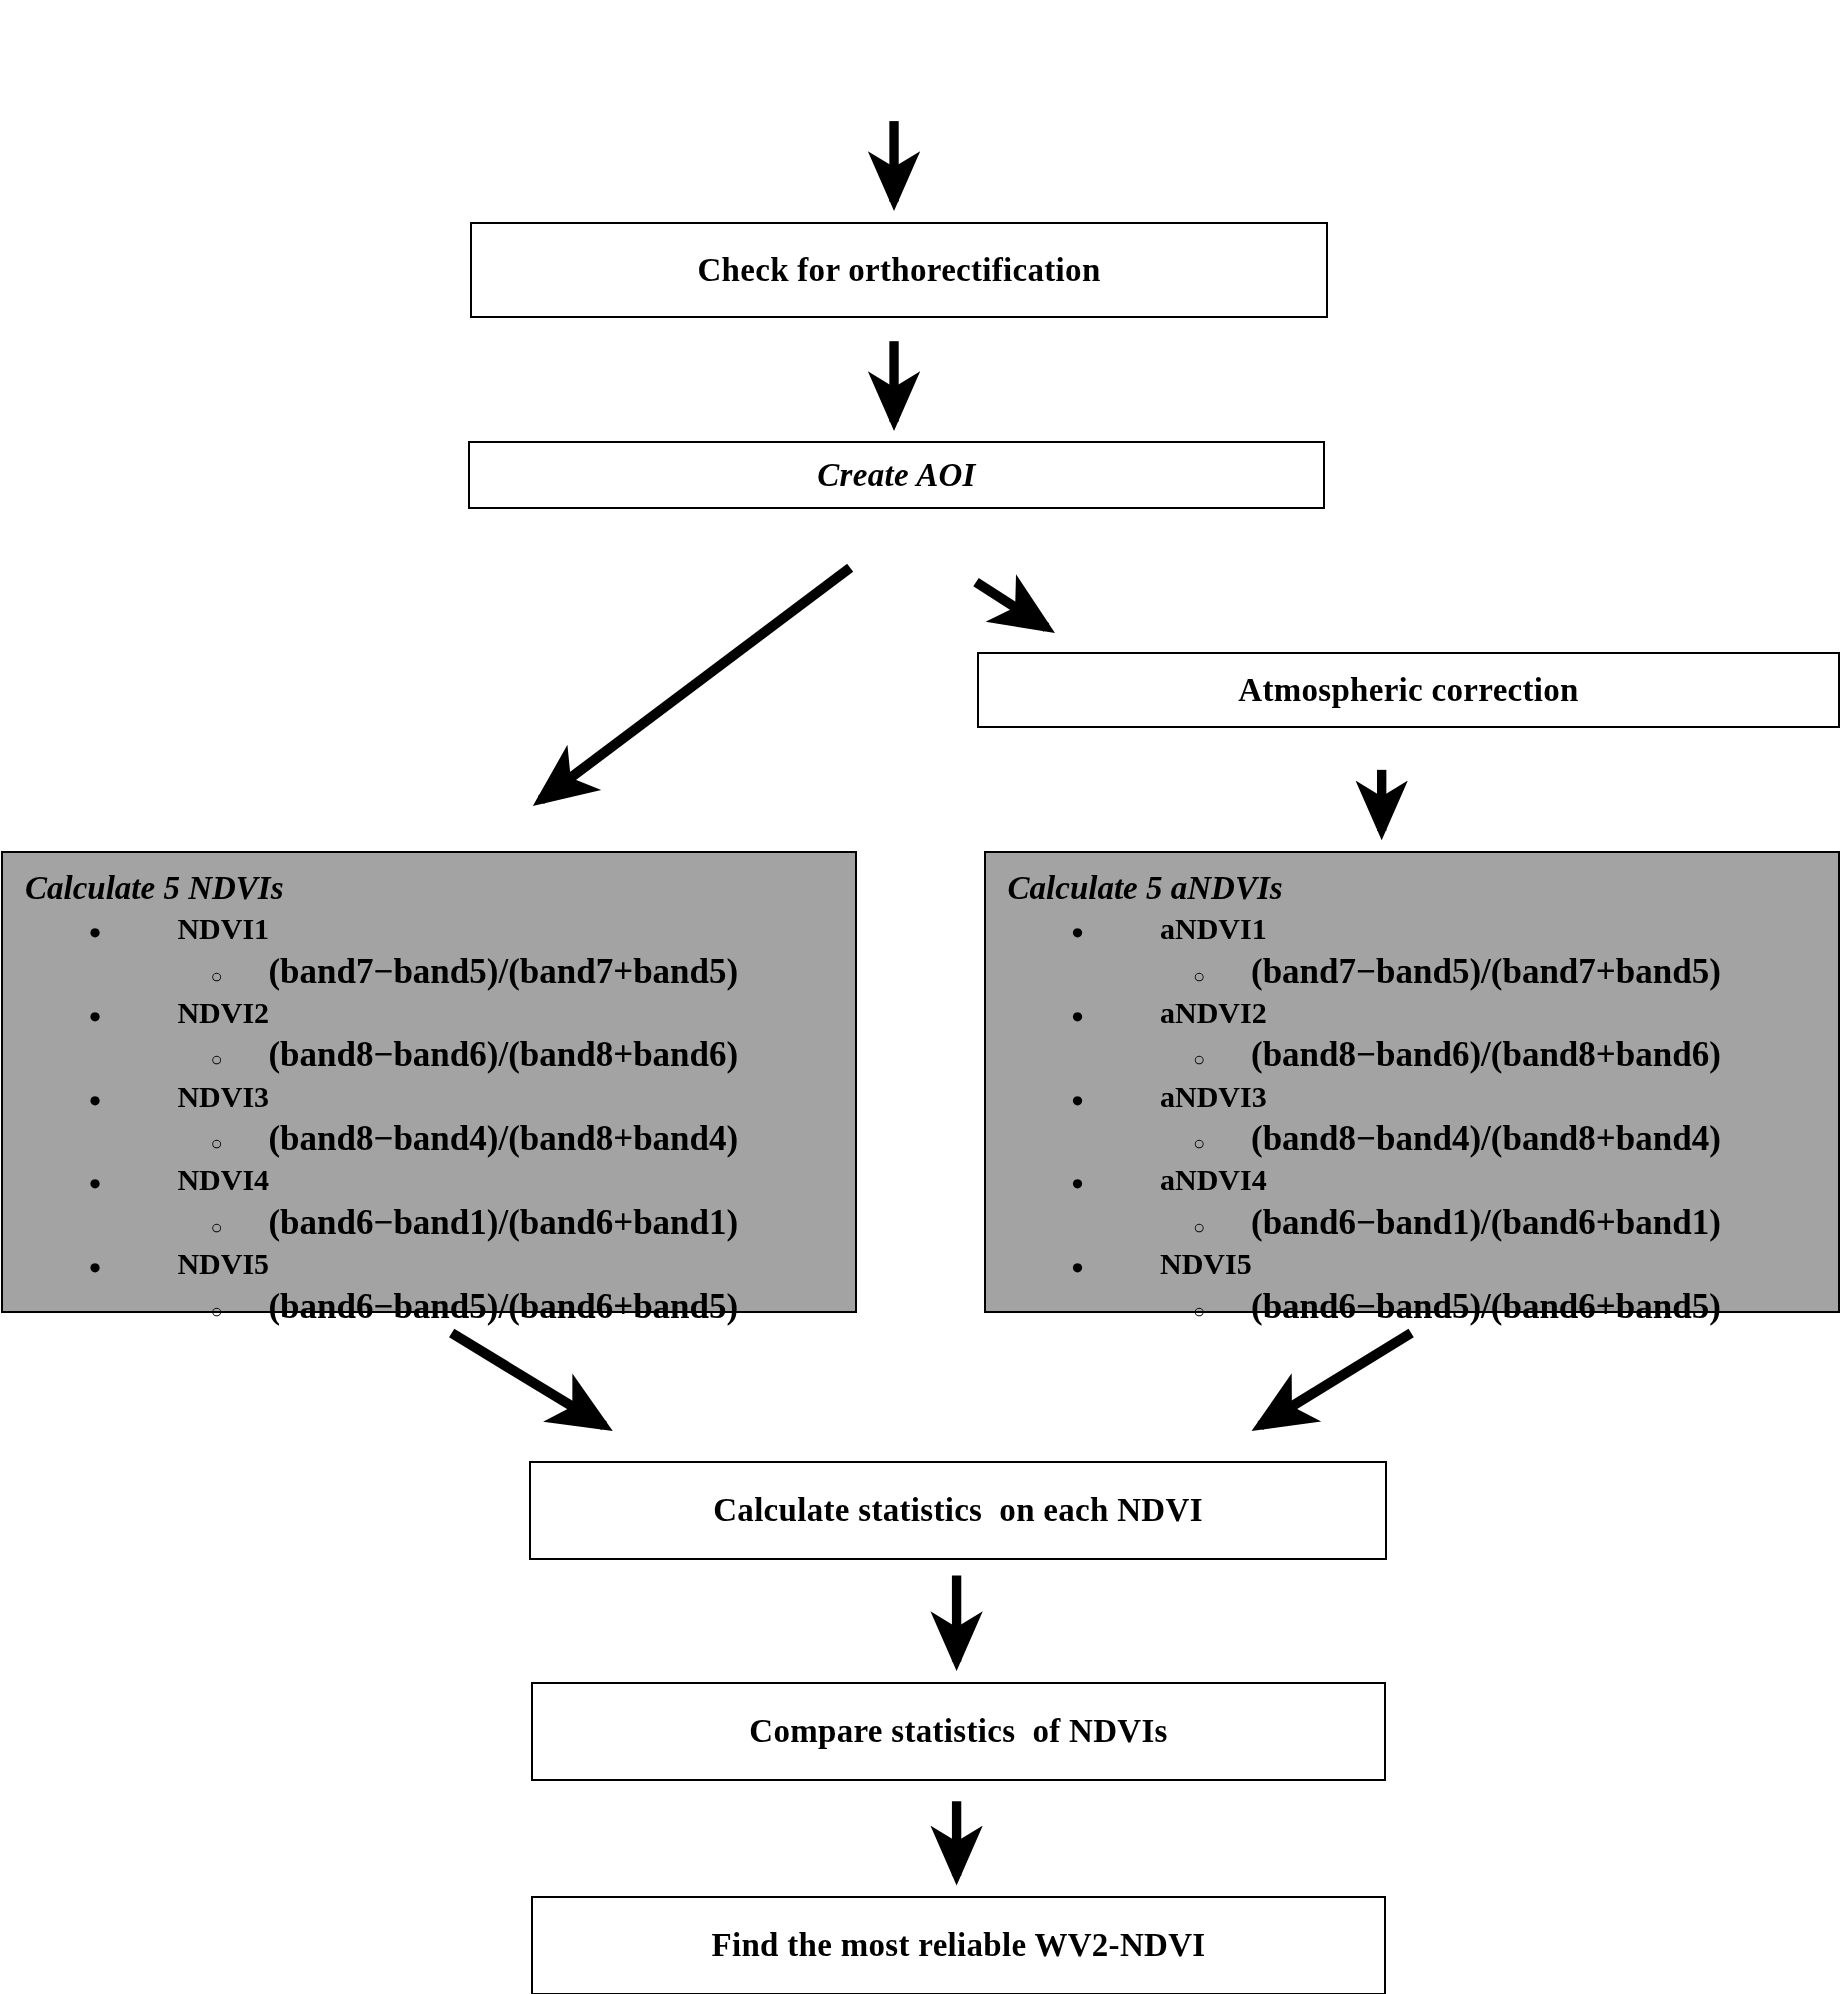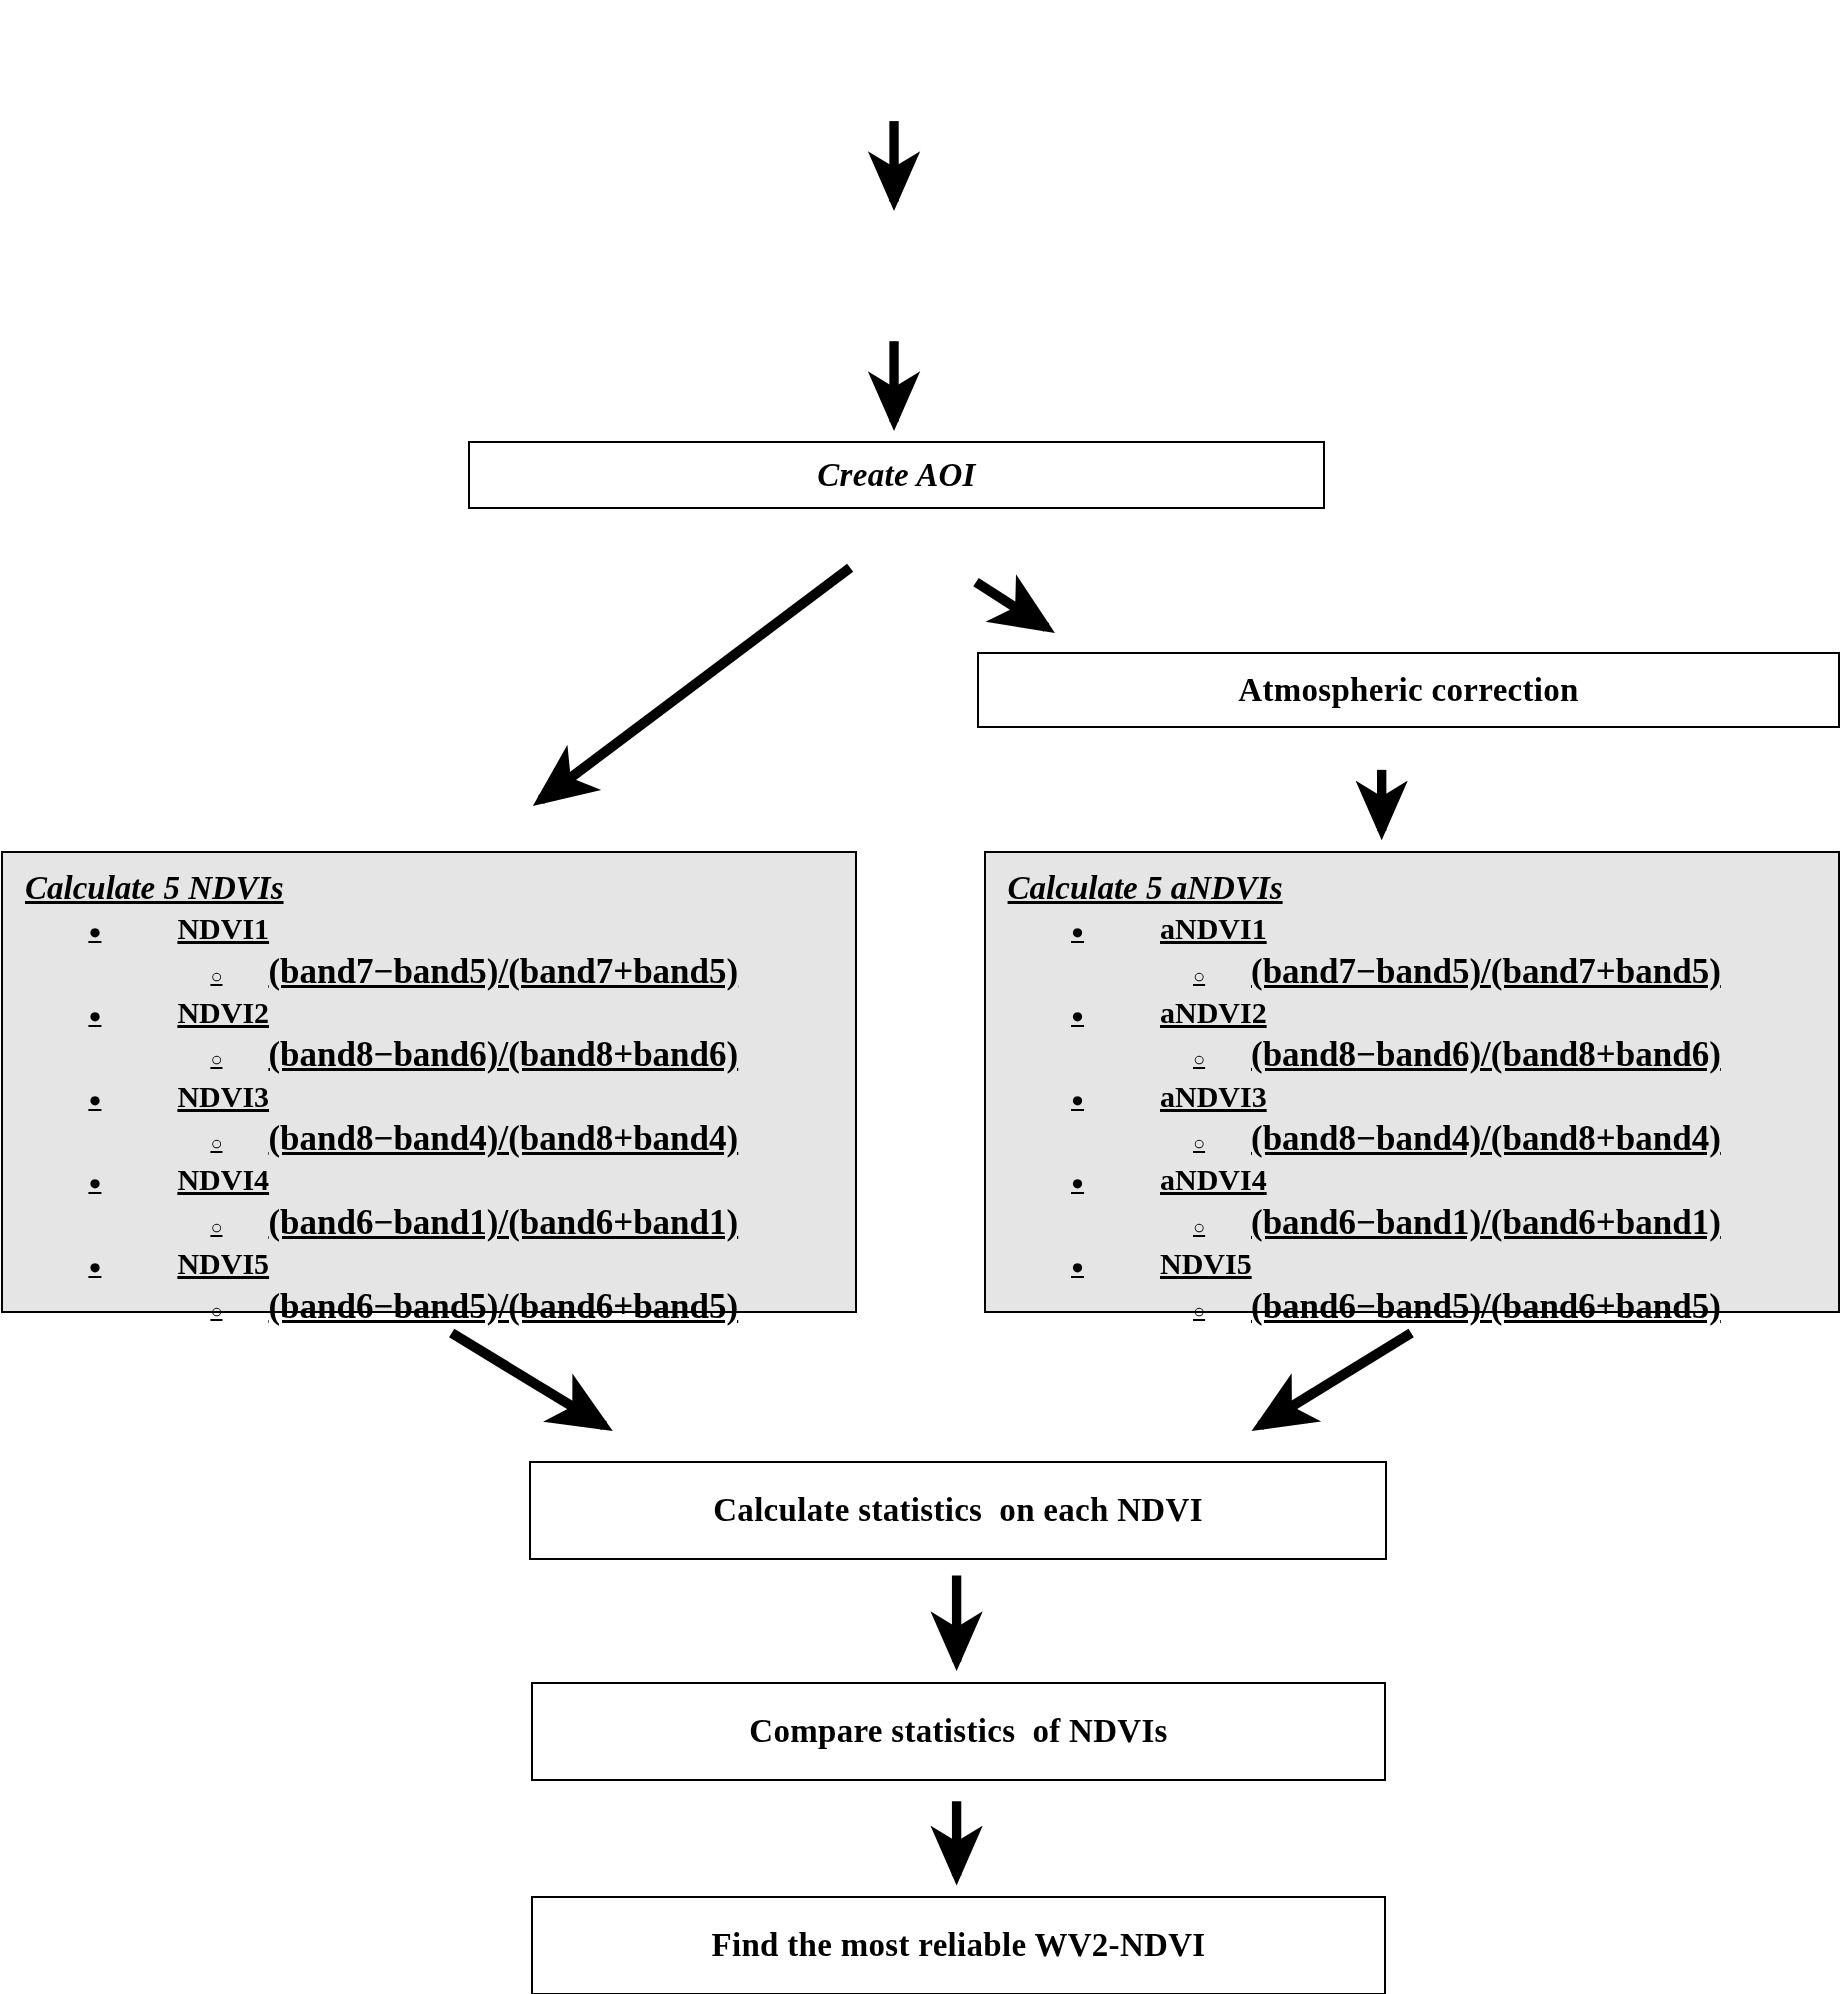--- a/index.html
+++ b/index.html
@@ -31,23 +31,22 @@
     color: #000000;
     letter-spacing: 0.3px;
     white-space: pre;
     text-align: center;
     line-height: 1.1;
   }
   .listbox {
     position: absolute;
     box-sizing: border-box;
     border: 2.9px solid #000000;
-    background: #e5e5e5;
+    background: #a3a3a3;
     padding: 16px 0 16px 0;
-    text-decoration: underline;
   }
   .list-title {
     font-family: "Liberation Serif", "DejaVu Serif", serif;
     font-weight: bold;
     font-style: italic;
     font-size: 33px;
     color: #000000;
     margin-left: 21.6px;
     line-height: 1.18;
     white-space: pre;
@@ -145,20 +144,23 @@
     <g>
       <line x1="1330" y1="2190" x2="1330" y2="2310" stroke="#000000" stroke-width="13" marker-end="url(#ah)"></line>
     </g>
 
     <g>
       <line x1="1330" y1="2504" x2="1330" y2="2608" stroke="#000000" stroke-width="13" marker-end="url(#ah)"></line>
     </g>
   </svg>
 
 
+  <div class="box" style="left:470px; top:222px; width:858px; height:96px;">
+    <span class="box-label">Check for orthorectification</span>
+  </div>
 
   <div class="box" style="left:468px; top:441px; width:857px; height:68px;font-style:italic;">
     <span class="box-label">Create AOI</span>
   </div>
 
   <div class="box" style="left:977px; top:652px; width:863px; height:76px;">
     <span class="box-label">Atmospheric correction</span>
   </div>
 
   <div class="listbox" style="left:1.4px; top:851px; width:856px; height:462px;">

